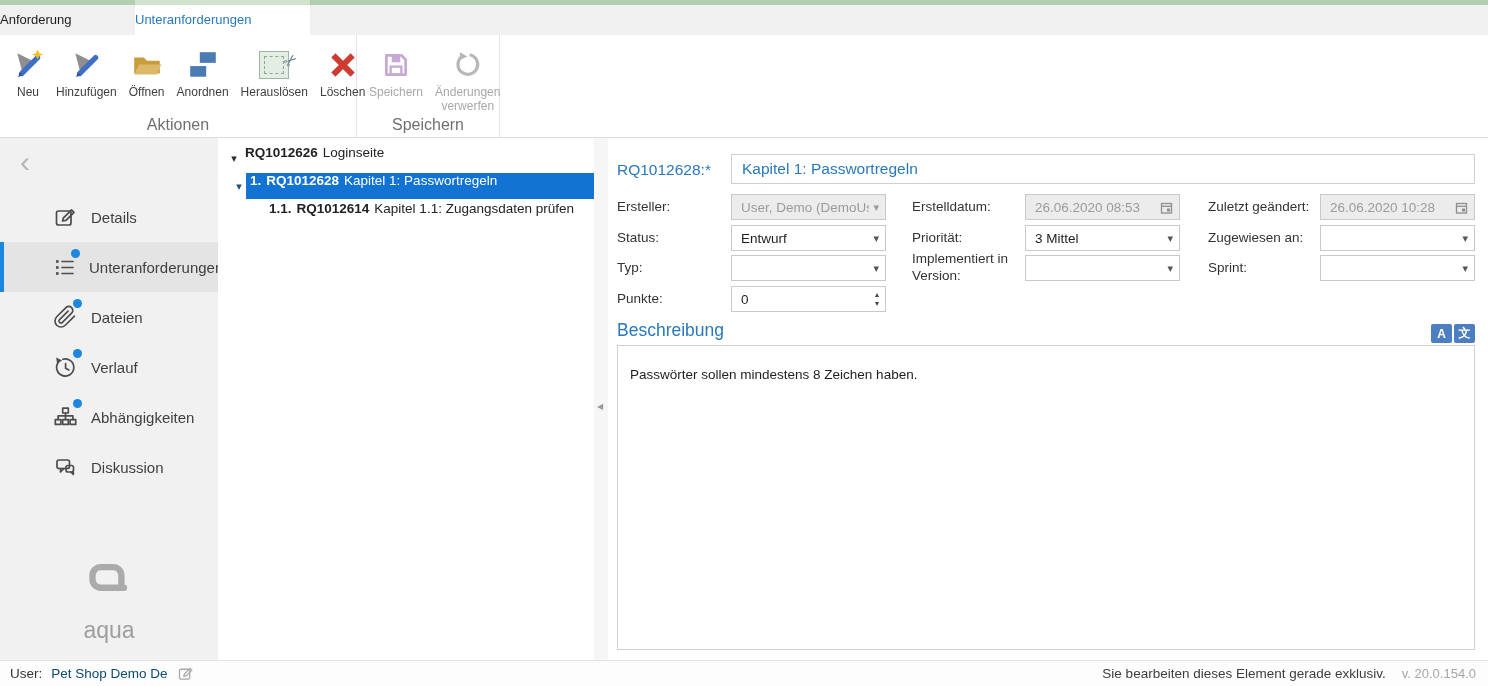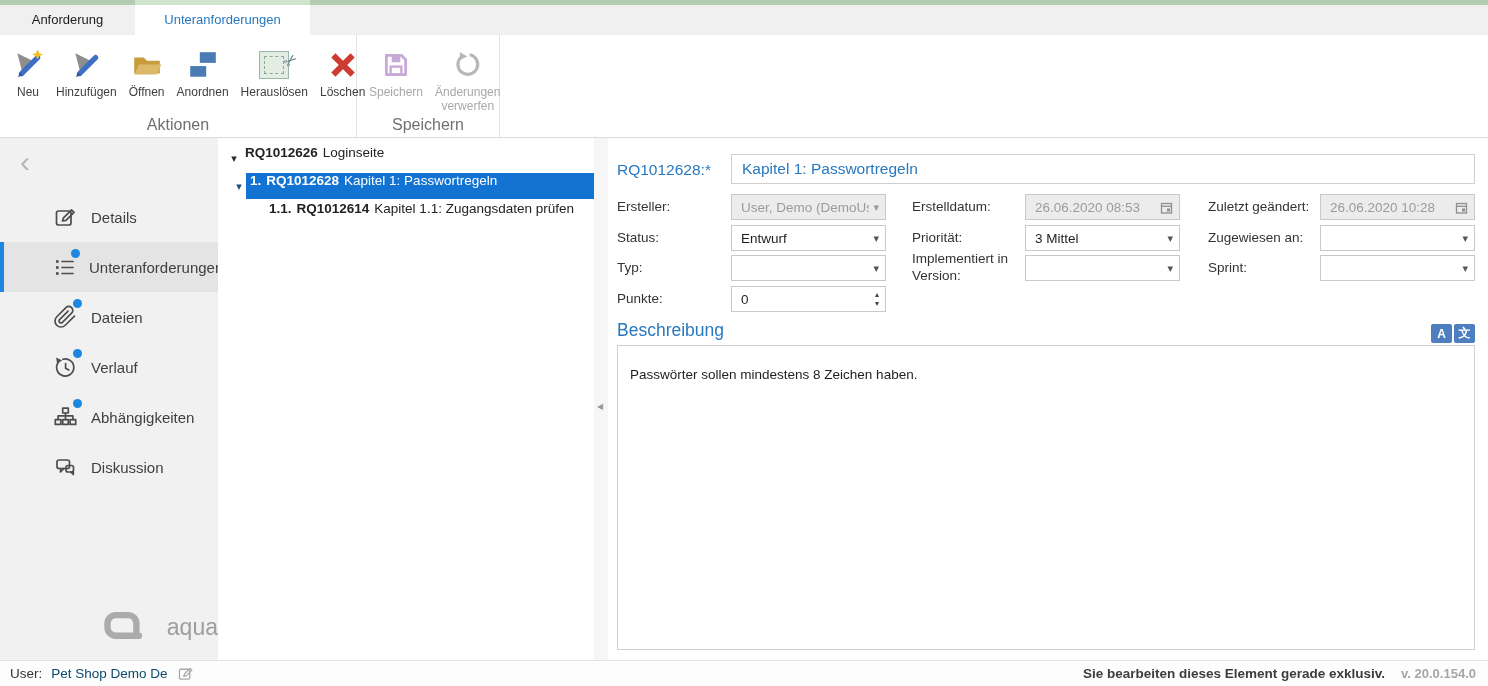--- a/index.html
+++ b/index.html
@@ -5,21 +5,21 @@
   * { margin:0; padding:0; box-sizing:border-box; }
   body { font-family:"Liberation Sans","DejaVu Sans",sans-serif; background:#fff; }
   .app { position:relative; width:1488px; height:686px; background:#fff; overflow:hidden; }
 
   
   .top-band { position:absolute; left:0; top:0; width:1488px; height:5px; background:#b2cdb0; }
   .top-band-light { position:absolute; left:135px; top:0; width:175px; height:5px; background:#cfe3cd; }
 
   
   .tabbar { position:absolute; left:0; top:5px; width:1488px; height:30px; background:#f0f0f0; display:flex; }
-  .tab { height:30px; line-height:30px; text-align:center; font-size:13px; color:#1c1c1c; cursor:default; }
+  .tab { height:30px; line-height:30px; text-align:left; font-size:13px; color:#1c1c1c; cursor:default; }
   .tab.t1 { width:135px; }
   .tab.t2 { width:175px; }
   .tab.active { background:#fff; color:#2878be; }
 
   
   .ribbon { position:absolute; left:0; top:35px; width:1488px; height:103px; background:#fff; border-bottom:1px solid #dcdcdc; display:flex; }
   .rgroup { position:relative; height:100%; border-right:1px solid #e4e4e4; display:flex; align-items:flex-start; padding:8px 4px 0 6px; }
   .rgroup-label { position:absolute; bottom:3px; left:0; width:100%; text-align:center; font-size:16px; color:#707070; }
   .rbtn { display:flex; flex-direction:column; align-items:center; padding:2px 5px; margin:0 1px; cursor:default; }
   .rbtn .ric { height:40px; display:flex; align-items:center; justify-content:center; }
@@ -37,21 +37,21 @@
   .sidebar { position:absolute; left:0; top:0; width:218px; height:522px; background:#f1f1f1; }
   .back-btn { position:absolute; left:20px; top:10px; width:28px; height:30px; color:#b5b5b5; font-size:30px; line-height:28px; cursor:default; }
   .back-btn::before { content:"\2039"; }
   .sb-items { position:absolute; left:0; top:54px; width:218px; }
   .sb-item { position:relative; height:50px; display:flex; align-items:center; padding-left:52px; cursor:default; }
   .sb-item.selected { background:#e4e4e4; box-shadow:inset 4px 0 0 #1d87e0; }
   .sb-icon { position:relative; width:26px; height:26px; display:flex; align-items:center; justify-content:center; margin-right:13px; }
   .sb-icon svg { stroke:#4d4d4d; fill:none; stroke-width:1.7; stroke-linecap:round; stroke-linejoin:round; }
   .badge { position:absolute; top:-5px; right:-4px; width:9px; height:9px; border-radius:50%; background:#1d87e0; }
   .sb-label { font-size:15px; color:#3f3f3f; white-space:nowrap; }
-  .sb-logo { position:absolute; bottom:16px; left:0; width:218px; display:flex; align-items:center; justify-content:flex-end; gap:21px; }
+  .sb-logo { position:absolute; bottom:16px; left:0; width:218px; display:flex; align-items:center; justify-content:flex-start; gap:21px;flex-direction:column; }
   .sb-logo-text { font-size:23px; color:#9e9e9e; }
 
   
   .tree { position:absolute; left:218px; top:0; width:376px; height:522px; background:#fff; padding-top:6px; }
   .tree-row { display:flex; align-items:center; height:28px; font-size:13.5px; color:#222; cursor:default; }
   .tree-arrow { width:14px; text-align:center; font-size:11px; color:#2b2b2b; flex:0 0 auto; }
   .tree-arrow::before { content:"\25BE"; }
   .tree-arrow.dk::before { color:#1c4f7f; }
   .tree-content { display:flex; align-items:flex-start; height:26px; padding:0 8px 0 4px; white-space:nowrap; }
   .tree-content .t-num, .tree-content .t-id { font-weight:bold; margin-right:5px; }
@@ -83,21 +83,21 @@
   .desc-head { position:absolute; left:9px; top:182px; font-size:17.5px; color:#2878be; }
   .desc-tools { position:absolute; right:13px; top:186px; display:flex; gap:2px; }
   .tool-btn { width:21px; height:19px; background:#4d7fc0; border-radius:2px; color:#fff; font-size:12px; font-weight:bold; display:flex; align-items:center; justify-content:center; cursor:default; }
   .desc-box { position:absolute; left:9px; top:207px; width:858px; height:305px; border:1px solid #d0d0d0; background:#fff; padding:21px 12px 0 12px; font-size:13.5px; color:#1e1e1e; }
 
   
   .statusbar { position:absolute; left:0; top:660px; width:1488px; height:26px; background:#fdfdfd; border-top:1px solid #e2e2e2; display:flex; align-items:center; font-size:13.5px; }
   .sb-left { display:flex; align-items:center; padding-left:10px; gap:9px; flex:1; }
   .path-label { color:#333; }
   .path-value { color:#0c4a6e; }
-  .sb-right { display:flex; align-items:center; gap:16px; padding-right:12px;font-weight:bold; }
+  .sb-right { display:flex; align-items:center; gap:16px; padding-right:12px; }
   .excl-msg { color:#3d3d3d; }
   .version { color:#a6a6a6; font-size:13px; }
 </style>
 </head>
 <body>
 
 <div class="app">
 
   <div class="top-band">
     <div class="top-band-light"></div>

